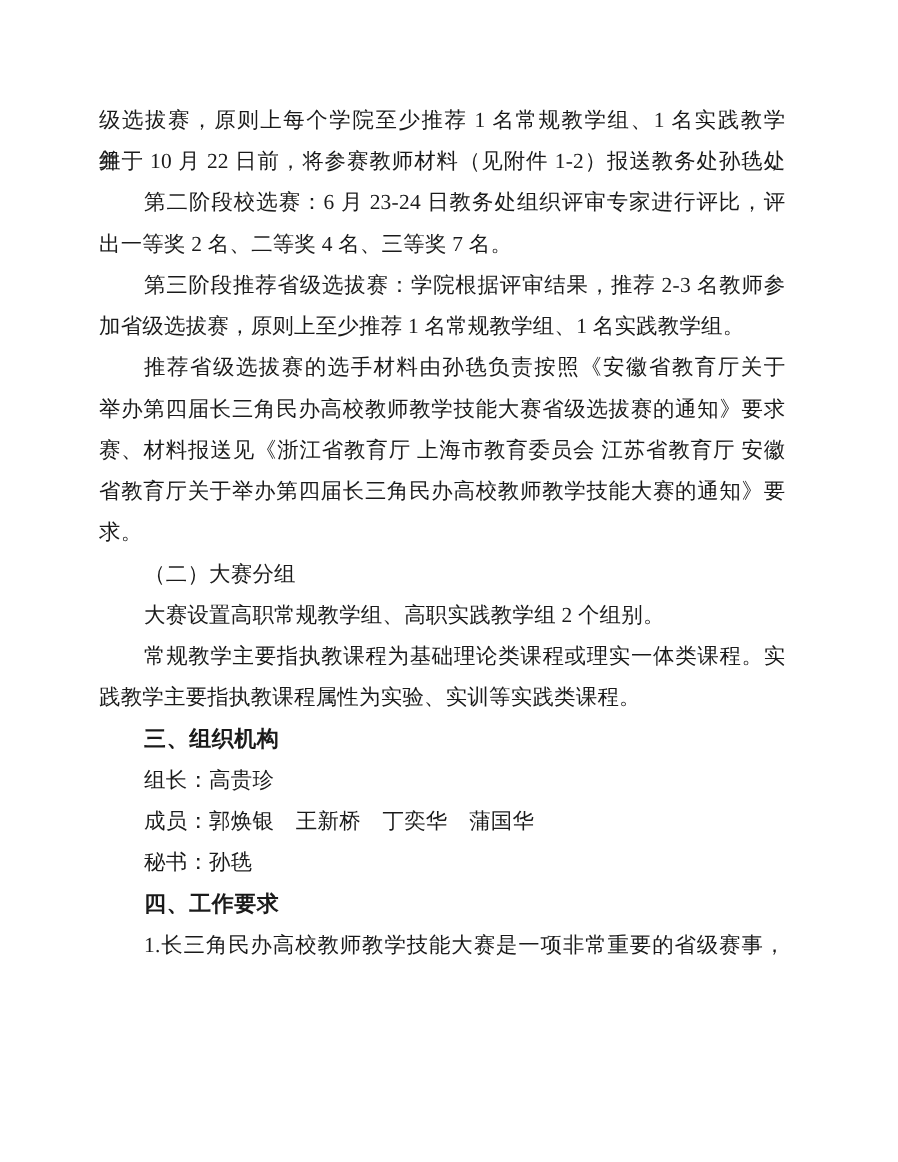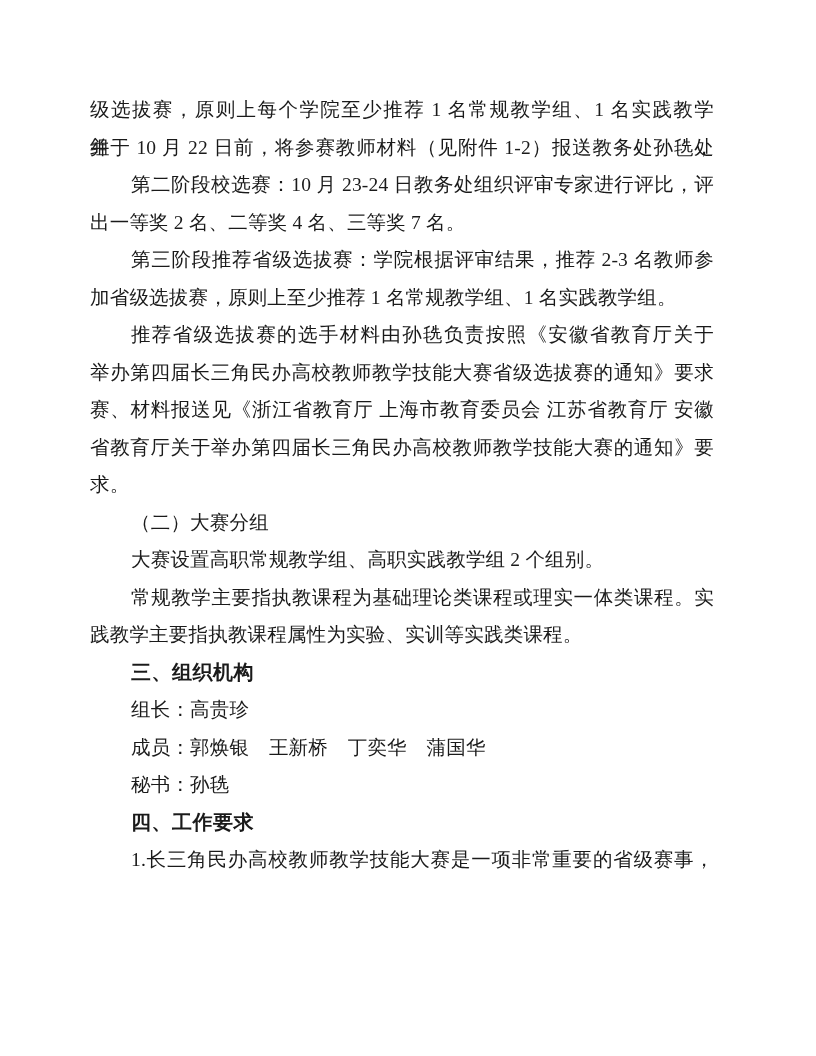--- a/index.html
+++ b/index.html
@@ -45,21 +45,21 @@
     letter-spacing: 0.5px;
   }
 </style>
 </head>
 <body>
 
 <div class="page">
   <div class="textblock" id="textblock">
       <div class="line fill">级选拔赛，原则上每个学院至少推荐 1 名常规教学组、1 名实践教学组，</div>
       <div class="line fill">并于 10 月 22 日前，将参赛教师材料（见附件 1-2）报送教务处孙毨处</div>
-      <div class="line indent2 fill">第二阶段校选赛：10 月 23-24 日教务处组织评审专家进行评比，评</div>
+      <div class="line indent2 fill">第二阶段校选赛：6 月 23-24 日教务处组织评审专家进行评比，评</div>
       <div class="line">出一等奖 2 名、二等奖 4 名、三等奖 7 名。</div>
       <div class="line indent2 fill">第三阶段推荐省级选拔赛：学院根据评审结果，推荐 2-3 名教师参</div>
       <div class="line">加省级选拔赛，原则上至少推荐 1 名常规教学组、1 名实践教学组。</div>
       <div class="line indent2 fill">推荐省级选拔赛的选手材料由孙毨负责按照《安徽省教育厅关于</div>
       <div class="line fill">举办第四届长三角民办高校教师教学技能大赛省级选拔赛的通知》要求</div>
       <div class="line fill">赛、材料报送见《浙江省教育厅 上海市教育委员会 江苏省教育厅 安徽</div>
       <div class="line fill">省教育厅关于举办第四届长三角民办高校教师教学技能大赛的通知》要</div>
       <div class="line">求。</div>
       <div class="line indent2">（二）大赛分组</div>
       <div class="line indent2">大赛设置高职常规教学组、高职实践教学组 2 个组别。</div>

